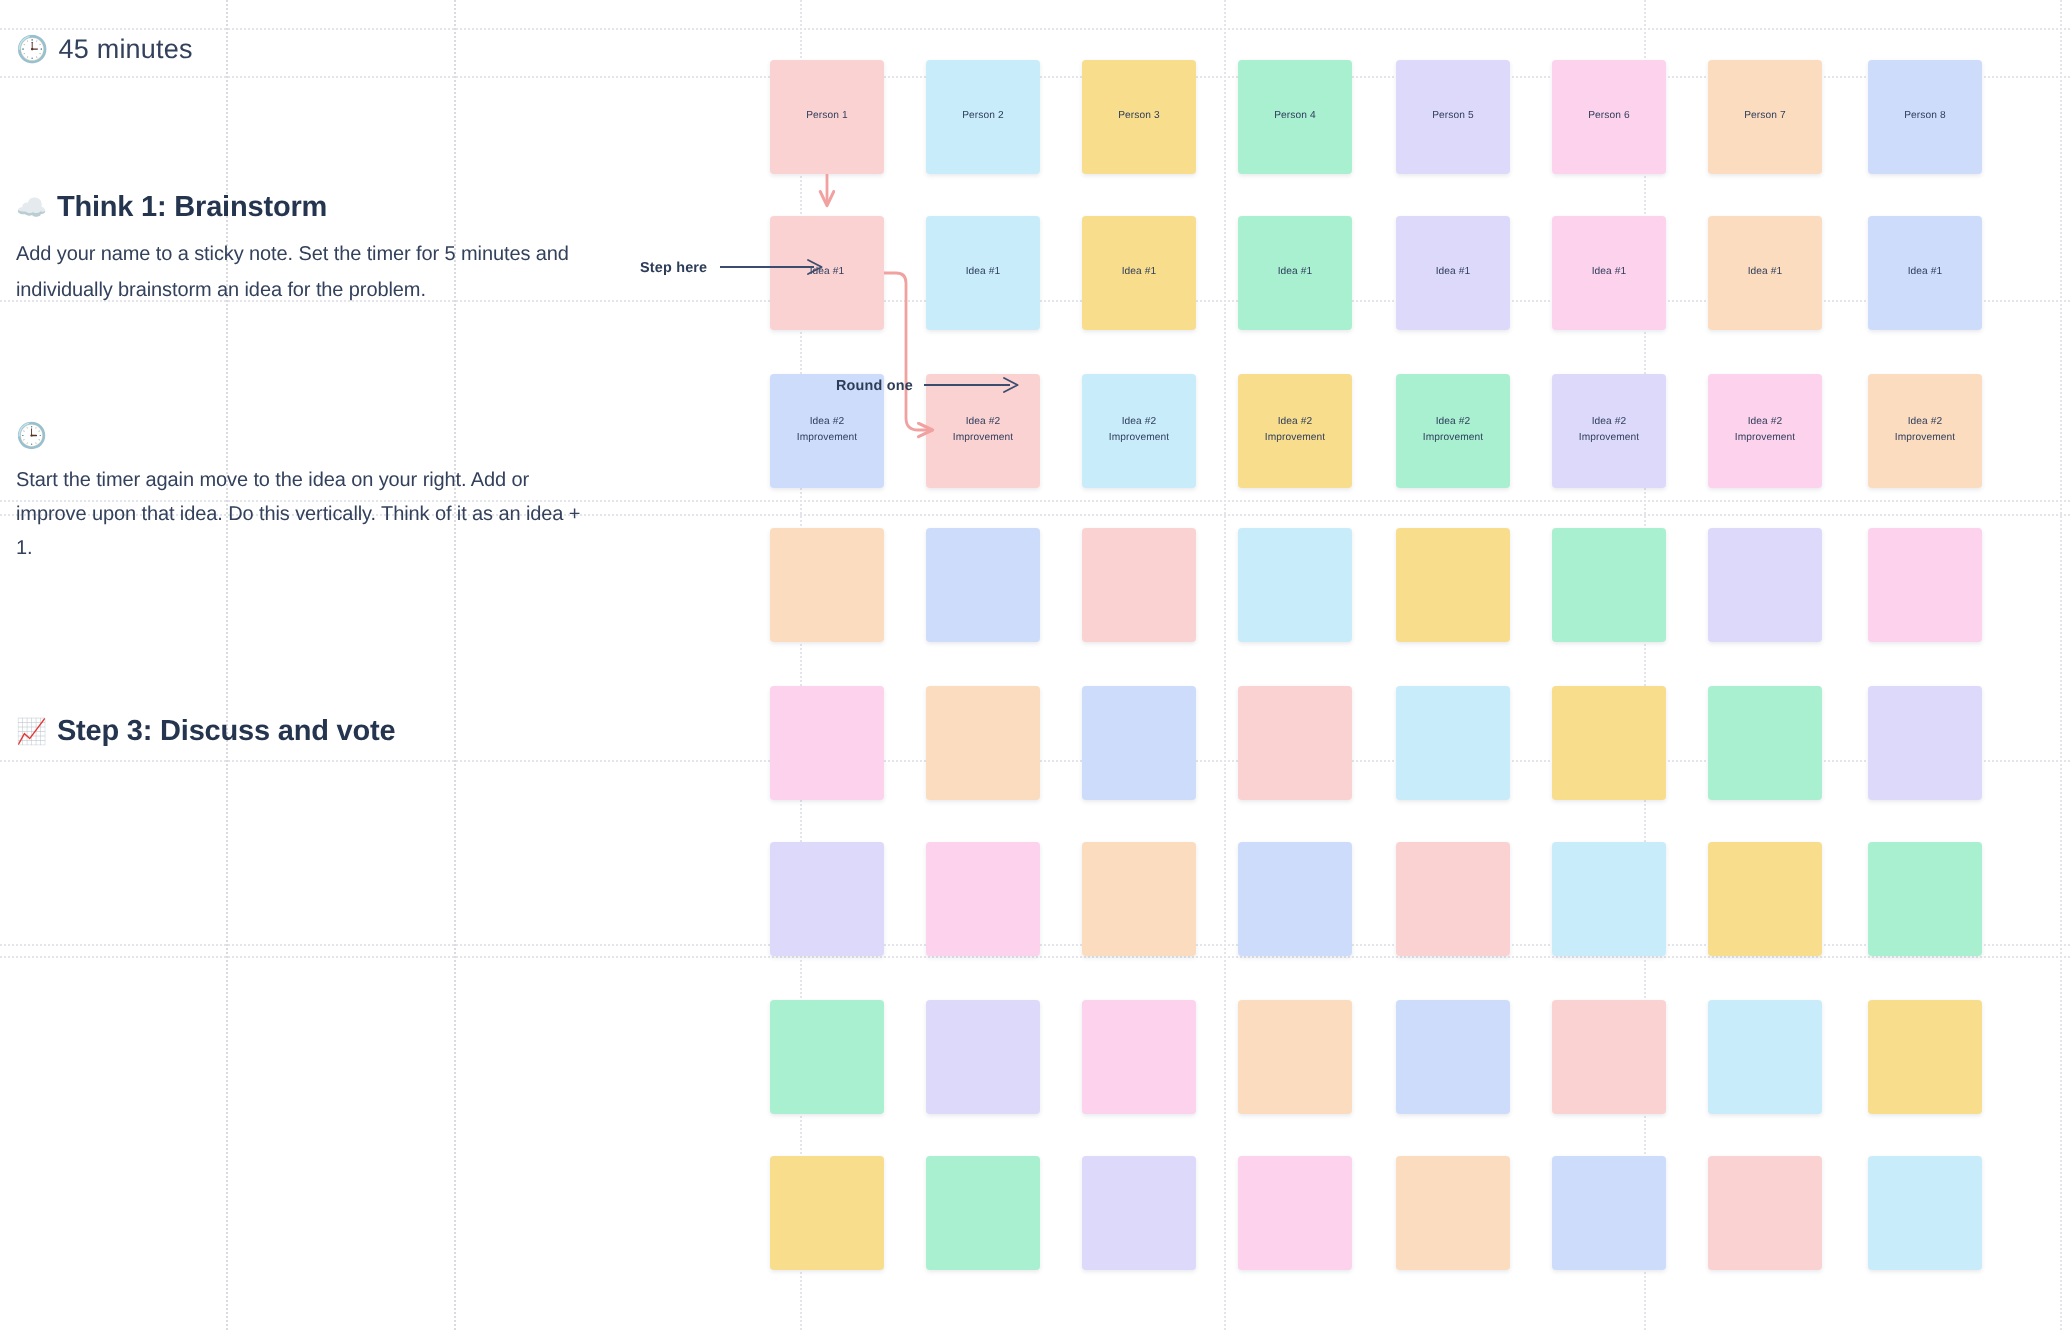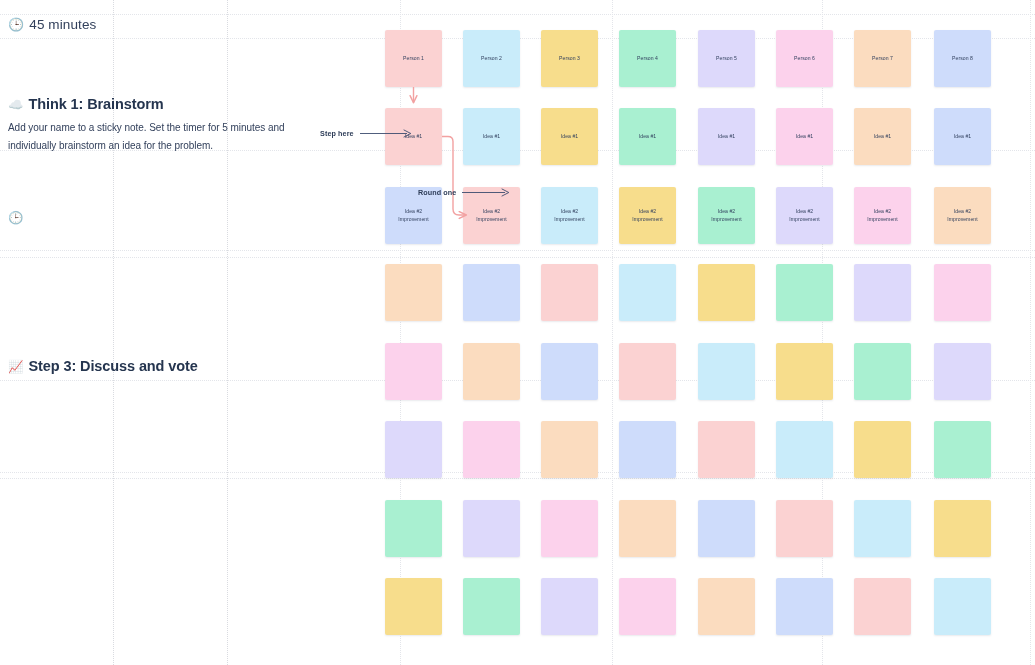--- a/index.html
+++ b/index.html
@@ -179,20 +179,21 @@
         <span class="emoji">☁️</span>
         <span>Think 1: Brainstorm</span>
       </div>
       <p class="step-body">Add your name to a sticky note. Set the timer for 5 minutes and individually brainstorm an idea for the problem.</p>
     </div>
 
     <div class="step" id="step-2">
       <div class="step-head">
         <span class="emoji">🕒</span>
       </div>
+      <p class="step-body">Start the timer again move to the idea on your right. Add or improve upon that idea. Do this vertically. Think of it as an idea + 1.</p>
     </div>
 
     <div class="step" id="step-3">
       <div class="step-head">
         <span class="emoji">📈</span>
         <span>Step 3: Discuss and vote</span>
       </div>
     </div>
 
   </div>

